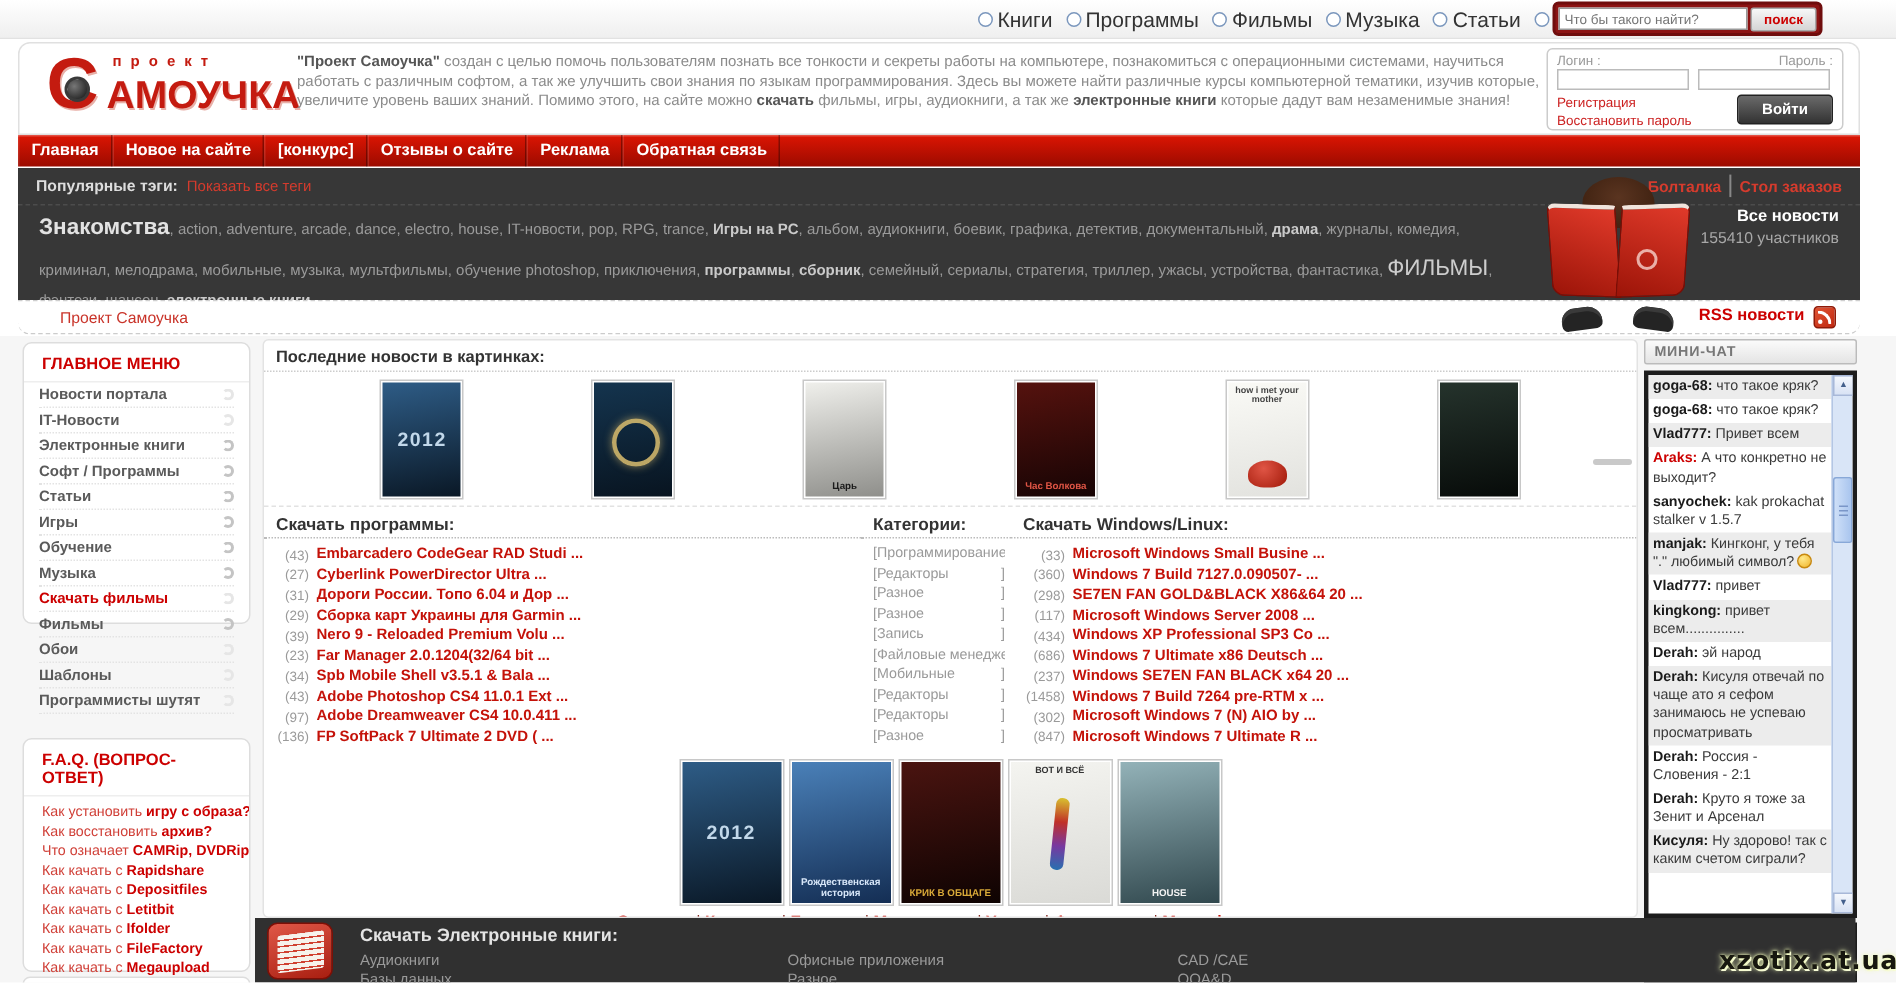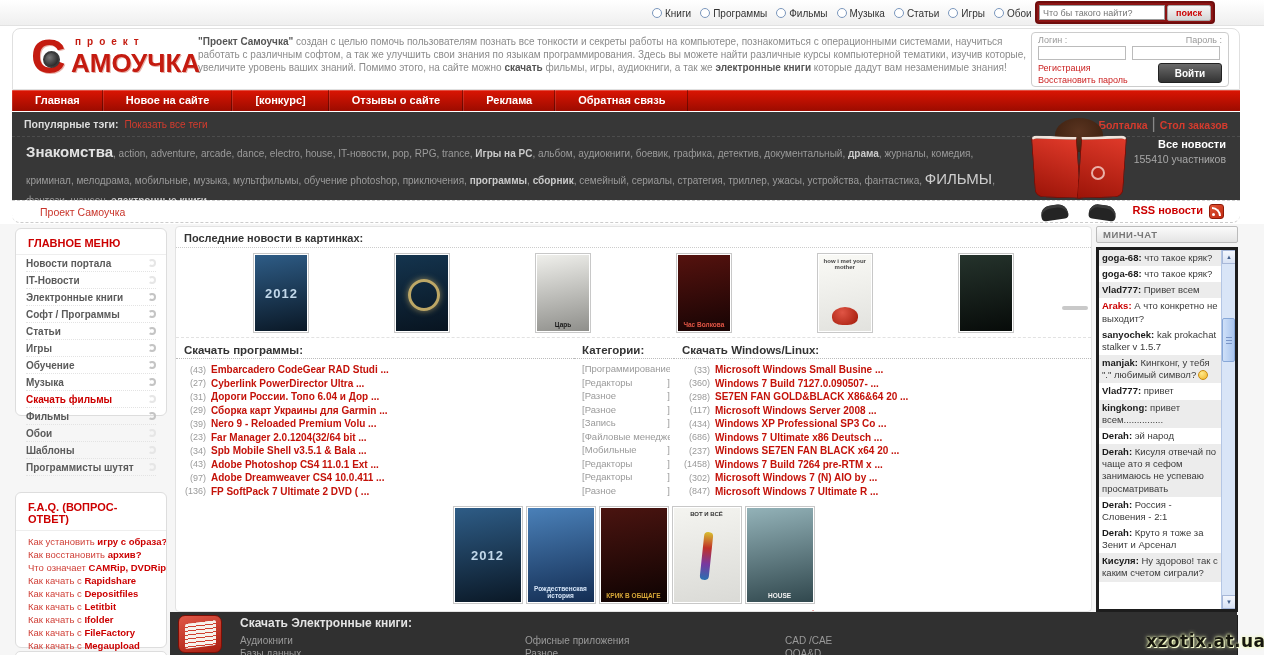--- a/index.html
+++ b/index.html
@@ -4,21 +4,21 @@
 <style>
   *{margin:0;padding:0;box-sizing:border-box}
   html,body{width:1264px;height:655px;overflow:hidden;font-family:"Liberation Sans",sans-serif;background:#fff;position:relative}
 
   
   .topbar{position:absolute;left:0;top:0;width:1264px;height:26px;background:linear-gradient(#ffffff,#efefef);border-bottom:1px solid #e2e2e2}
   .filters{position:absolute;left:652px;top:0;height:26px;display:flex;align-items:center;gap:9px}
   .filter{display:flex;align-items:center;gap:3px;cursor:pointer}
   .radio{width:10px;height:10px;border:1px solid #7b97bd;border-radius:50%;background:#fff;display:inline-block;position:relative}
   .radio.sel::after{content:"";position:absolute;left:2px;top:2px;width:4px;height:4px;border-radius:50%;background:#2f9e2f}
-  .flab{font-size:10px;color:#333}
+  .flab{font-size:14px;color:#333}
   .searchbox{position:absolute;left:1035px;top:1px;width:180px;height:23px;background:#8c1414;border:2px solid #6f0d0d;border-radius:4px;display:flex;align-items:center;padding:0 2px;gap:2px}
   .searchbox input{flex:1;height:15px;border:1px solid #999;font-size:9px;color:#666;padding:0 3px;font-family:inherit}
   .searchbox button{width:44px;height:16px;background:linear-gradient(#f7f7f7,#d5d5d5);border:1px solid #a8a8a8;border-radius:2px;color:#c00;font-weight:bold;font-size:9px;cursor:pointer;font-family:inherit}
 
   
   .headcard{position:absolute;left:12px;top:28px;width:1228px;height:62px;background:#fff;border:1px solid #e0e0e0;border-radius:8px 8px 0 0}
   .logo{position:absolute;left:18px;top:4px;width:170px;height:54px}
   .logo-c{position:absolute;left:0;top:-4px;font-size:48px;font-weight:bold;color:#c41b10;text-shadow:1px 1px 0 #e8b0a8}
   .lens{position:absolute;left:12px;top:18px;width:17px;height:17px;border-radius:50%;background:radial-gradient(circle at 35% 35%,#777,#111);border:2px solid #3a3a3a}
   .logo-pre{position:absolute;left:44px;top:3px;font-size:10px;font-weight:bold;letter-spacing:6px;color:#c41b10}
@@ -29,21 +29,21 @@
   .lrow1{display:flex;justify-content:space-between}
   .lrow2{display:flex;gap:6px;margin-top:1px}
   .loginbox input{width:88px;height:14px;border:1px solid #bbb;font-size:9px;padding:0 2px}
   .lrow3{display:flex;justify-content:space-between;margin-top:3px;align-items:flex-start}
   .llinks{display:flex;flex-direction:column;gap:2px}
   .llinks span{color:#c22;font-size:9px;cursor:pointer}
   .btn-login{width:64px;height:20px;background:linear-gradient(#6a6a6a,#333);border:1px solid #222;border-radius:3px;color:#fff;font-weight:bold;font-size:10px;cursor:pointer;font-family:inherit}
 
   
   .nav{position:absolute;left:12px;top:90px;width:1228px;height:21px;background:linear-gradient(#dc1503,#9c0b00);display:flex;box-shadow:inset 0 1px 0 rgba(255,255,255,.25)}
-  .navitem{padding:0 22px;line-height:21px;color:#fff;font-weight:bold;font-size:11px;border-right:1px solid rgba(0,0,0,.35);border-left:1px solid rgba(255,255,255,.12);cursor:pointer;white-space:nowrap}
+  .navitem{padding:0 8px;line-height:21px;color:#fff;font-weight:bold;font-size:11px;border-right:1px solid rgba(0,0,0,.35);border-left:1px solid rgba(255,255,255,.12);cursor:pointer;white-space:nowrap}
 
   
   .darksec{position:absolute;left:12px;top:112px;width:1228px;height:88px;background:#373737}
   .drow1{height:20px;display:flex;align-items:center;justify-content:space-between;padding:12px 12px;border-bottom:1px dashed #4c4c4c}
   .dl{display:flex;gap:6px;align-items:center}
   .taglabel{color:#ddd;font-weight:bold;font-size:10.5px}
   .showall{color:#d53b2d;font-size:10px;cursor:pointer}
   .dr span{color:#d53b2d;font-weight:bold;font-size:10.5px;cursor:pointer}
   .dr i{color:#888;font-style:normal;margin:0 4px}
   .tagscloud{position:absolute;left:14px;top:26px;width:985px;font-size:10px;color:#9b9b9b;line-height:1.8}

